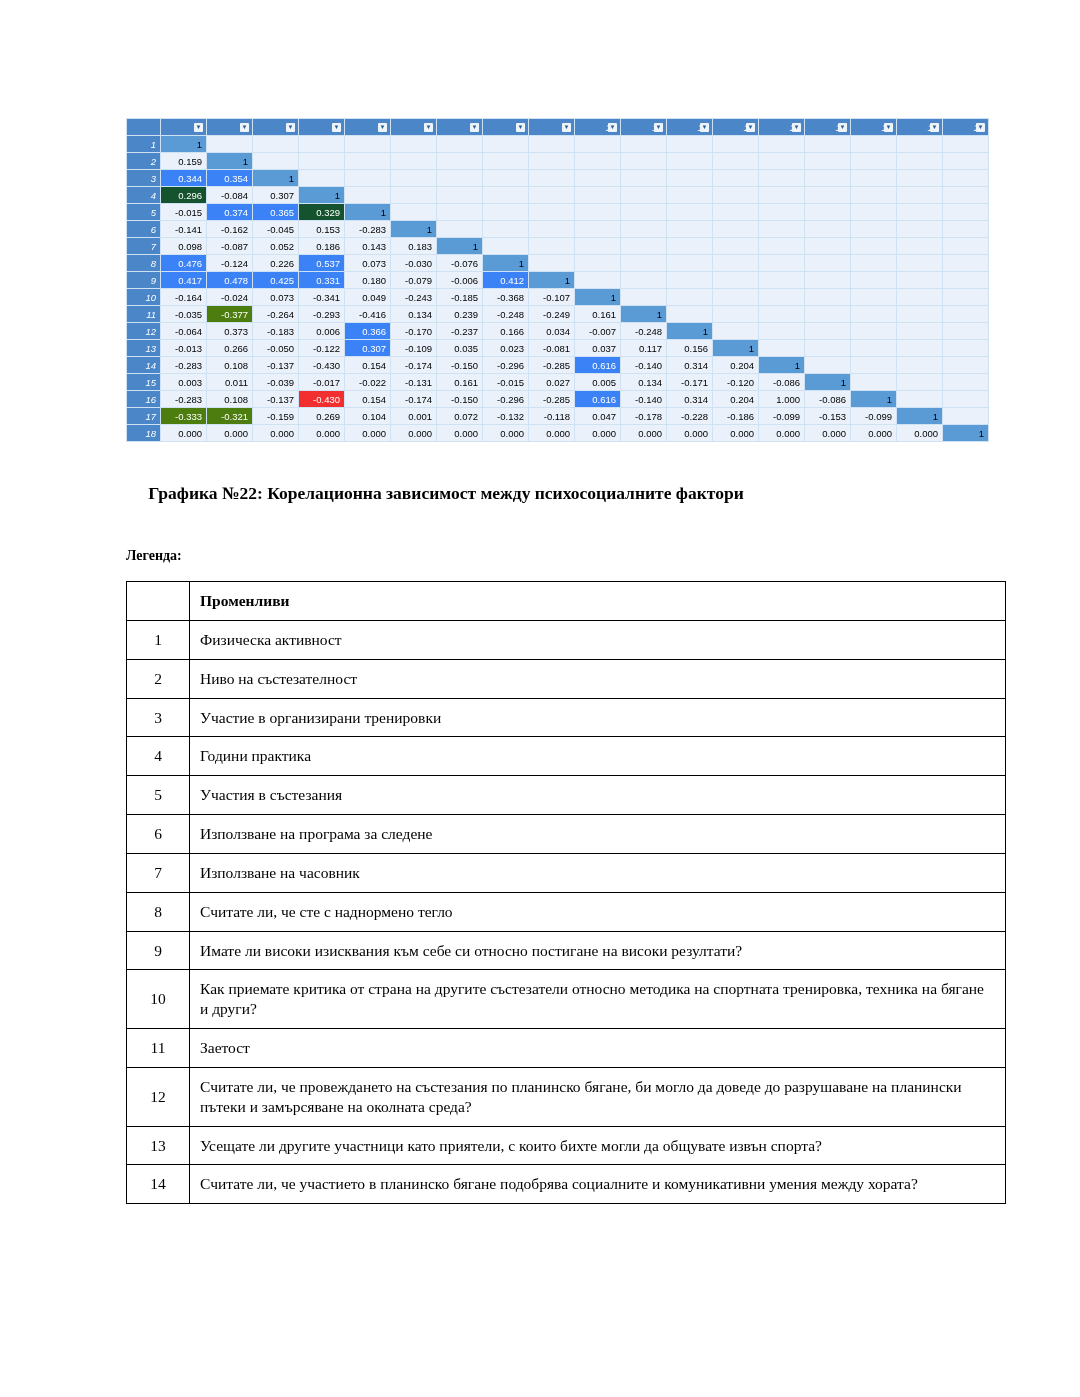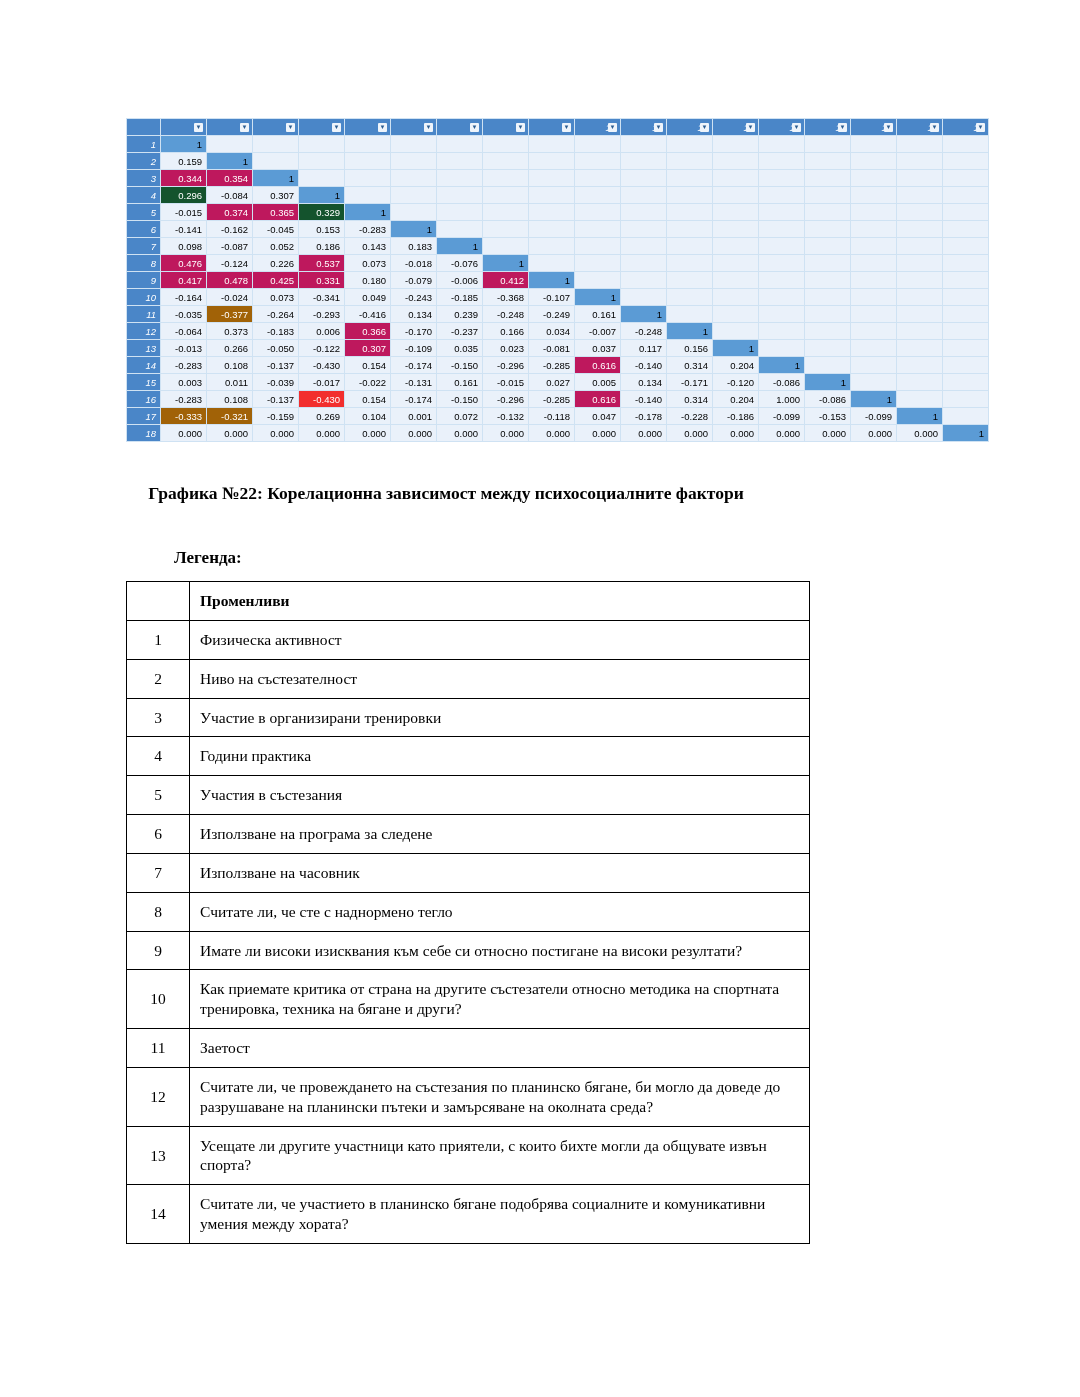--- a/index.html
+++ b/index.html
@@ -53,41 +53,41 @@
     width:9px;height:9px;background:#eef4fb;color:#2b5d92;
     font-size:6px;line-height:9px;text-align:center;border-radius:1px;
   }
   th.rowhead{
     background:#4a86c8;color:#fff;font-style:italic;font-weight:bold;
     text-align:center; padding:0;
   }
   td.cell{ background:#eaf1fa; }
   td.empty{ background:#eaf1fa; border:1px solid #cfe2f3;}
   td.diag{ background:#5b9bd5; color:#000; }
-  td.g1{ background:#be185d; color:#ffffff; font-weight:bold;}
+  td.g1{ background:#3b82f6; color:#ffffff; font-weight:bold;}
   td.g2{ background:#14532d; color:#ffffff; font-weight:bold;}
-  td.r1{ background:#a16207; color:#ffffff; font-weight:bold;}
+  td.r1{ background:#4d7c0f; color:#ffffff; font-weight:bold;}
   td.r2{ background:#f22e2e; color:#ffffff; font-weight:bold;}
   td.bold{ font-weight:bold; }
 
   .caption{
     position:absolute; left:0; top:483px; width:892px;
     text-align:center;
     font-weight:bold; font-size:17.5px;
     font-family:"Liberation Serif", serif;
   }
 
   .legend-title{
     position:absolute; left:126px; top:548px;
-    font-weight:bold; font-size:17px;margin-left:48px;
+    font-weight:bold; font-size:14px;
   }
 
   table.legend{
     position:absolute; left:126px; top:581px;
-    width:684px;
+    width:880px;
     border-collapse:collapse;
     font-size:15.5px;
     font-family:"Liberation Serif", serif;
   }
   table.legend td{
     border:1px solid #000;
     padding:9px 10px;
     vertical-align:middle;
     line-height:1.28;
   }
@@ -298,21 +298,21 @@
             <td class="empty"></td>
             <td class="empty"></td>
           </tr>
           <tr>
             <th class="rowhead">8</th>
             <td class="cell g1">0.476</td>
             <td class="cell">-0.124</td>
             <td class="cell">0.226</td>
             <td class="cell g1">0.537</td>
             <td class="cell">0.073</td>
-            <td class="cell">-0.018</td>
+            <td class="cell">-0.030</td>
             <td class="cell">-0.076</td>
             <td class="cell diag">1</td>
             <td class="empty"></td>
             <td class="empty"></td>
             <td class="empty"></td>
             <td class="empty"></td>
             <td class="empty"></td>
             <td class="empty"></td>
             <td class="empty"></td>
             <td class="empty"></td>

